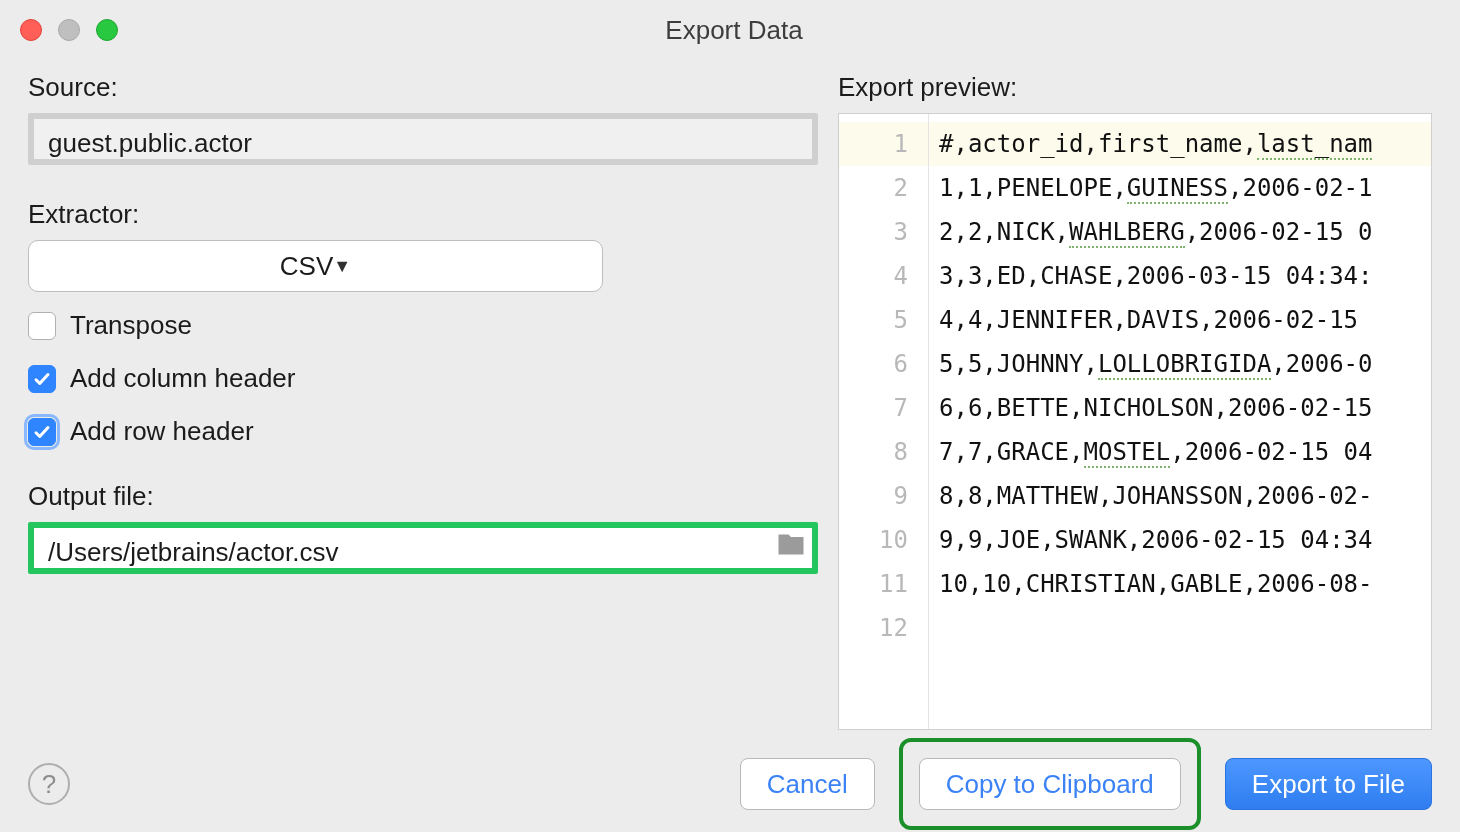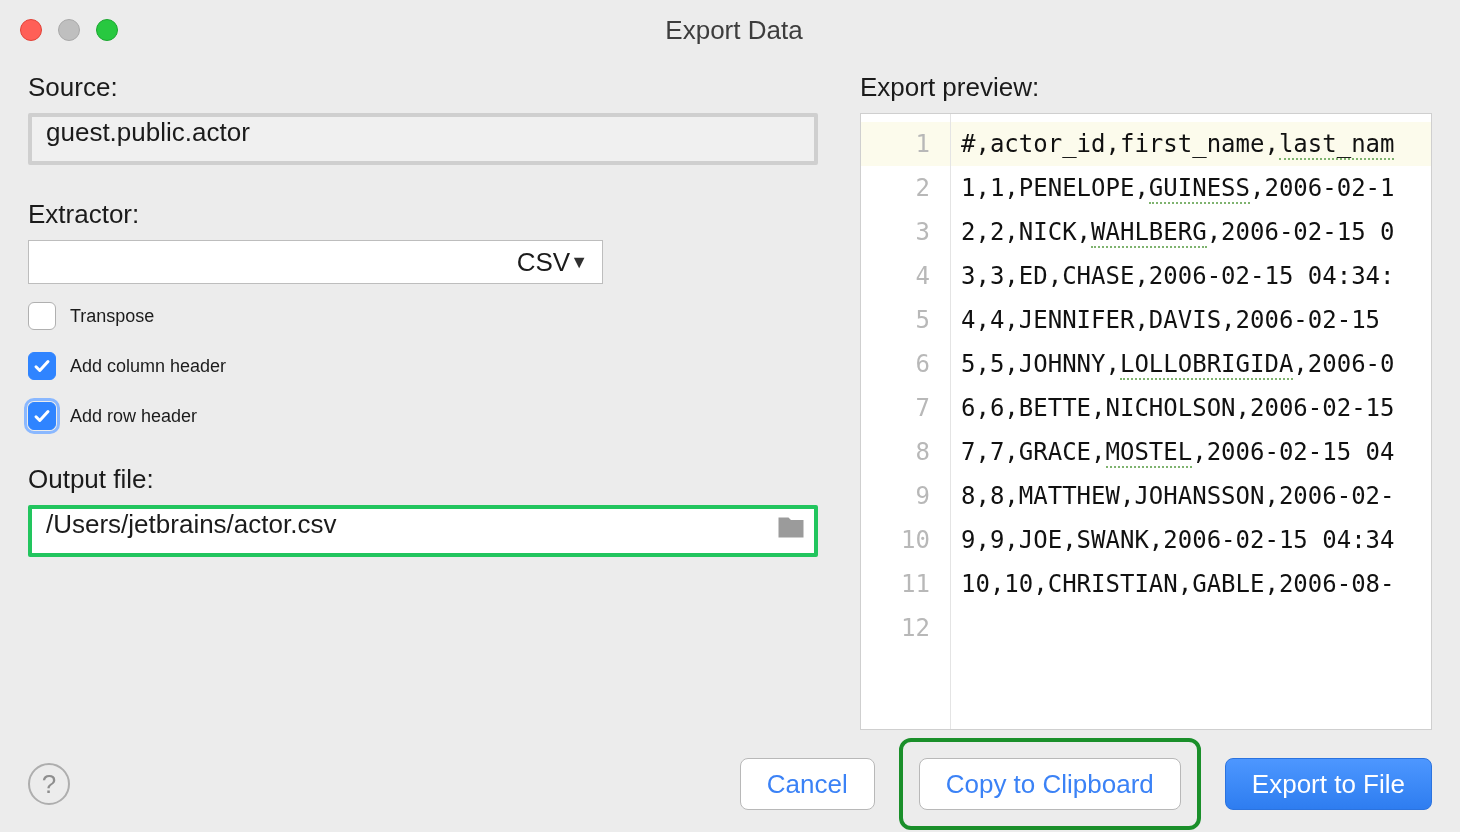--- a/index.html
+++ b/index.html
@@ -24,52 +24,52 @@
   .dot.green { background: #28c840; border: 1px solid #1ba730; }
   .title {
     position: absolute; left:8px; right:0;
     text-align: center;
     font-size: 26px;
     color: #3d3d3d;
   }
   .content {
     display: flex;
     padding: 8px 28px 0 28px;
-    gap: 42px;
+    gap: 20px;
     height: 670px;
   }
   .left { width: 790px; display:flex; flex-direction:column; }
   .right { flex:1; display:flex; flex-direction:column; }
   .label { font-size: 26px; margin-bottom: 10px; margin-top:4px; }
   .field {
-    border: 4px solid #22c55e;
+    border: 6px solid #22c55e;
     background: #fff;
     height: 52px;
     border-radius: 2px;
     padding: 0 14px;
     display: flex;
-    align-items: flex-start;
+    align-items: flex-end;
     font-size: 26px;
   }
   .field.readonly { background: #f0f0f0; border-color: #cfcfcf; }
   .select {
     border: 1px solid #bdbdbd;
     background: #fff;
-    height: 44px;
-    border-radius: 0;
+    height: 52px;
+    border-radius: 10px;
     padding: 0 14px;
     display: flex;
     align-items: center;
-    justify-content: flex-end;
+    justify-content: center;
     font-size: 26px;
     width: 575px;
   }
   .chev { font-size: 18px; color:#303030; }
   .checks { margin-top: 18px; display:flex; flex-direction:column; gap: 22px; }
-  .check-row { display:flex; align-items:center; gap:14px; font-size:18px; }
+  .check-row { display:flex; align-items:center; gap:14px; font-size:26px; }
   .cb {
     width: 28px; height: 28px;
     border-radius: 6px;
     border: 1px solid #b0b0b0;
     background: #fff;
     display:flex; align-items:center; justify-content:center;
   }
   .cb.checked { background: #2f84ff; border-color:#2f84ff; color:#fff; }
   .cb.focused { outline: 3px solid #8ab8ff; outline-offset: 1px; }
   .cb svg { width:18px; height:18px; }
@@ -220,21 +220,21 @@
           <div>8</div>
           <div>9</div>
           <div>10</div>
           <div>11</div>
           <div>12</div>
         </div>
       <div class="lines" id="lines">
           <div class="cur">#,actor_id,first_name,<span class="typo">last_nam</span></div>
           <div>1,1,PENELOPE,<span class="typo">GUINESS</span>,2006-02-1</div>
           <div>2,2,NICK,<span class="typo">WAHLBERG</span>,2006-02-15 0</div>
-          <div>3,3,ED,CHASE,2006-02-15 04:34:</div>
+          <div>3,3,ED,CHASE,2006-03-15 04:34:</div>
           <div>4,4,JENNIFER,DAVIS,2006-02-15</div>
           <div>5,5,JOHNNY,<span class="typo">LOLLOBRIGIDA</span>,2006-0</div>
           <div>6,6,BETTE,NICHOLSON,2006-02-15</div>
           <div>7,7,GRACE,<span class="typo">MOSTEL</span>,2006-02-15 04</div>
           <div>8,8,MATTHEW,JOHANSSON,2006-02-</div>
           <div>9,9,JOE,SWANK,2006-02-15 04:34</div>
           <div>10,10,CHRISTIAN,GABLE,2006-08-</div>
           <div></div>
         </div>
     </div>

